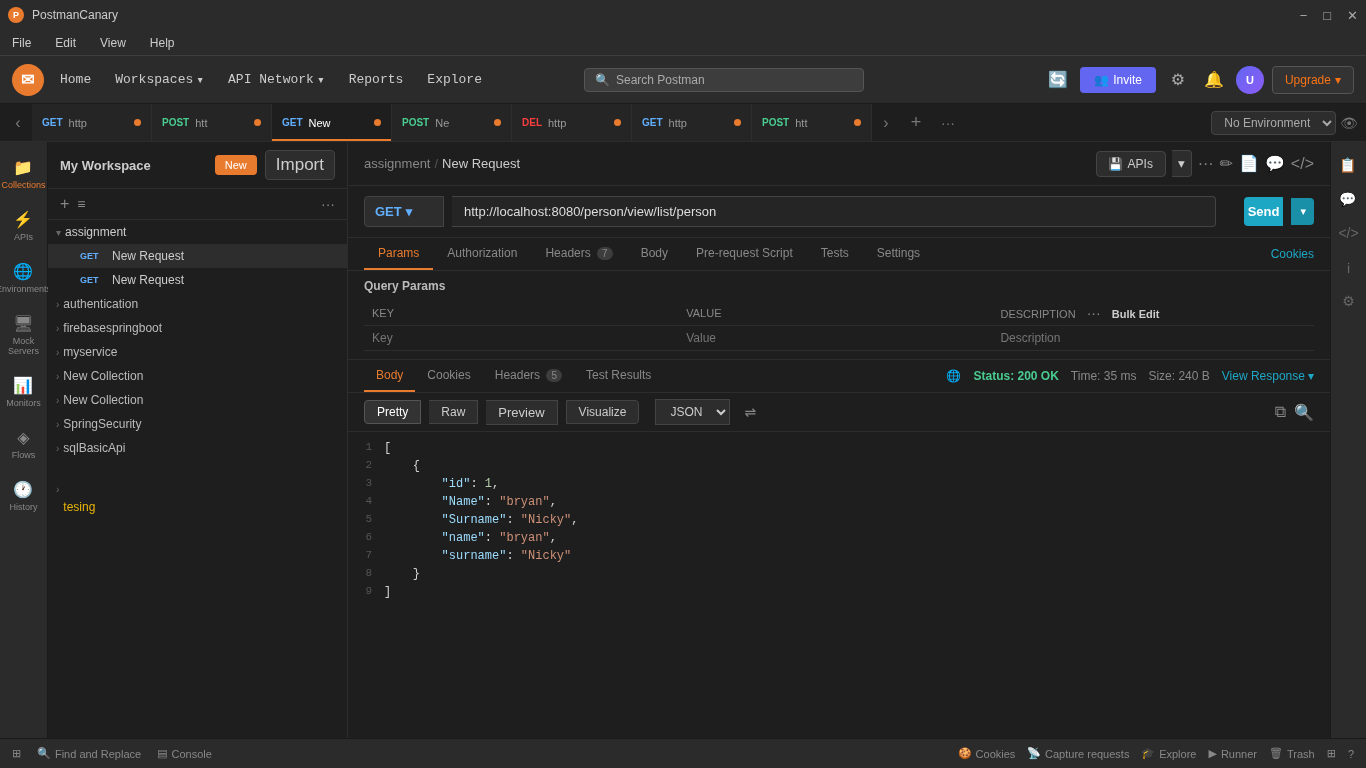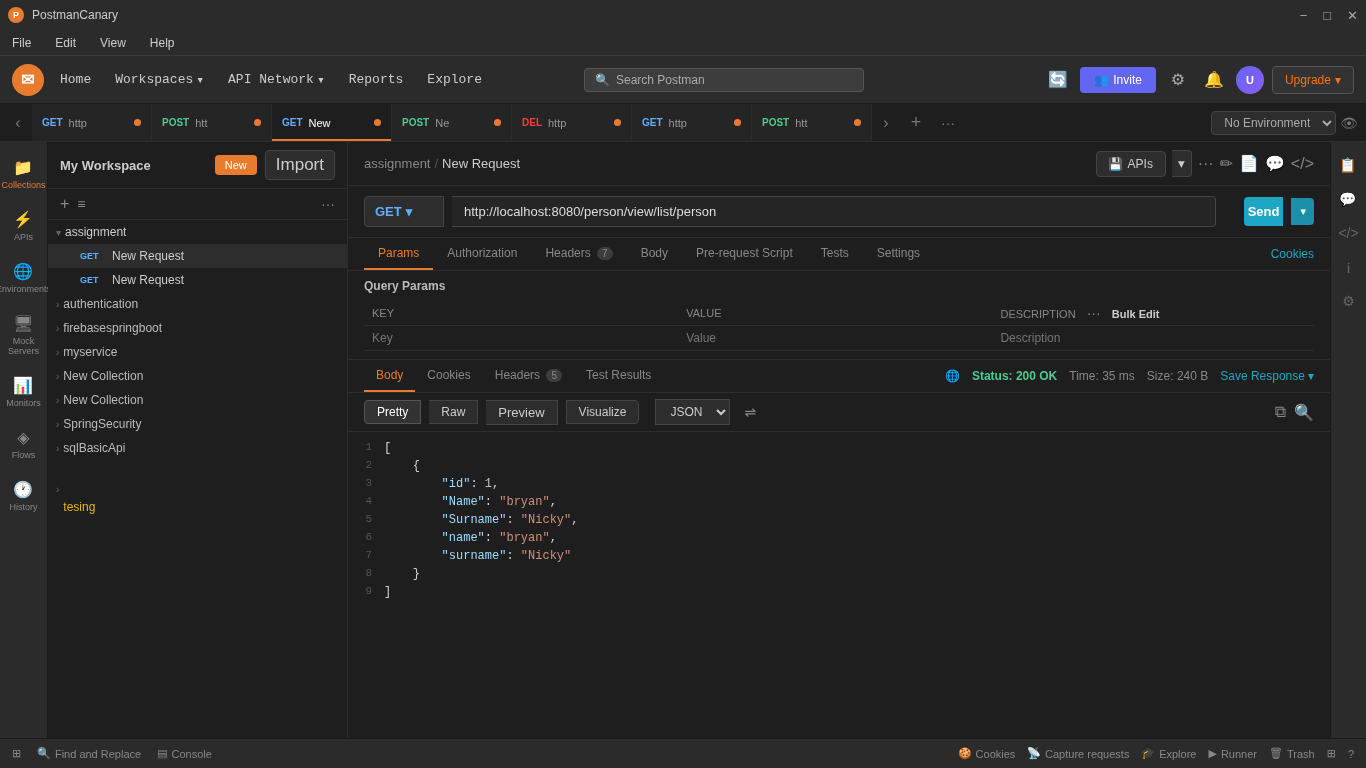--- a/index.html
+++ b/index.html
@@ -412,21 +412,21 @@
         <span class="resp-tab active">Body</span>
         <span class="resp-tab">Cookies</span>
         <span class="resp-tab">Headers <span class="req-tab-count">5</span></span>
         <span class="resp-tab">Test Results</span>
         <div class="resp-status">
           <span>🌐</span>
           <span class="status-ok">Status: <span>200 OK</span></span>
           <span class="status-info">Time: <span>35 ms</span></span>
           <span class="status-info">Size: <span>240 B</span></span>
           <span class="save-response-btn">
-            <span>Save Response</span>
+            <span>View Response</span>
             <span>▾</span>
           </span>
         </div>
       </div>
 
       <div class="code-toolbar">
         <button class="code-view-btn active">Pretty</button>
         <button class="code-view-raw">Raw</button>
         <button class="code-view-preview">Preview</button>
         <button class="code-view-visualize">Visualize</button>

